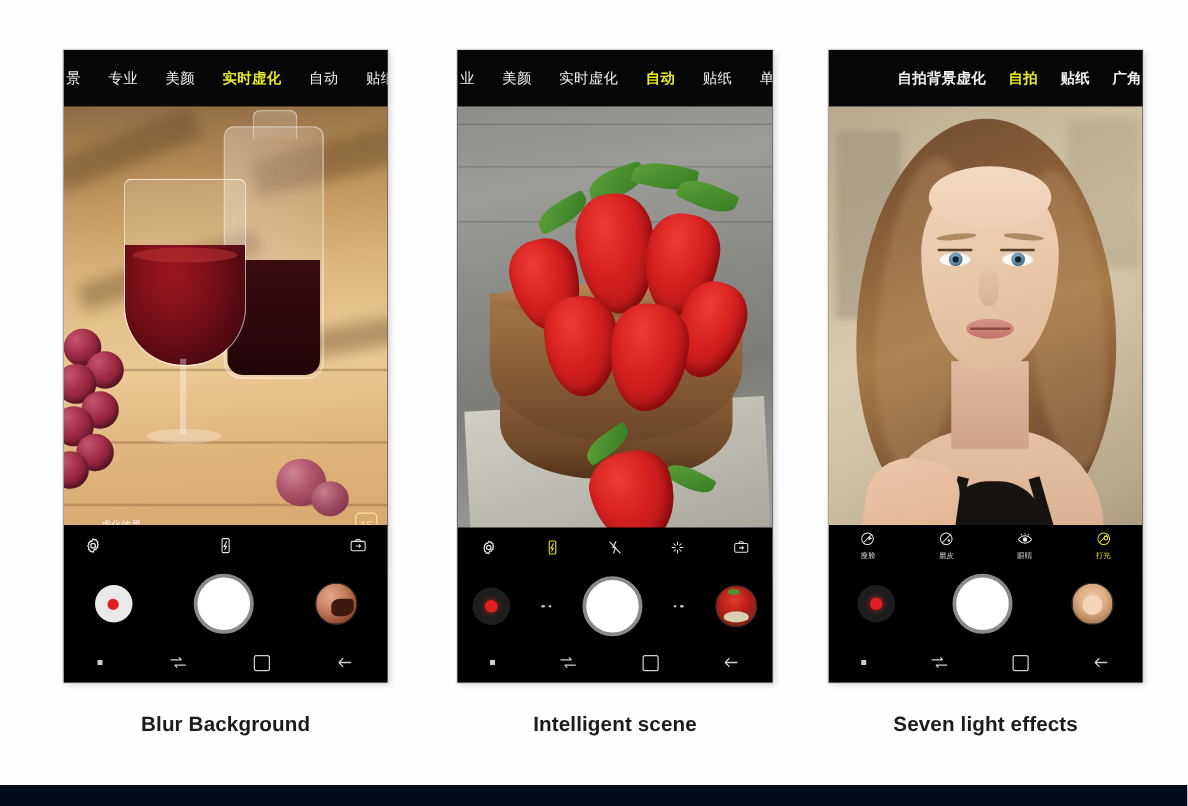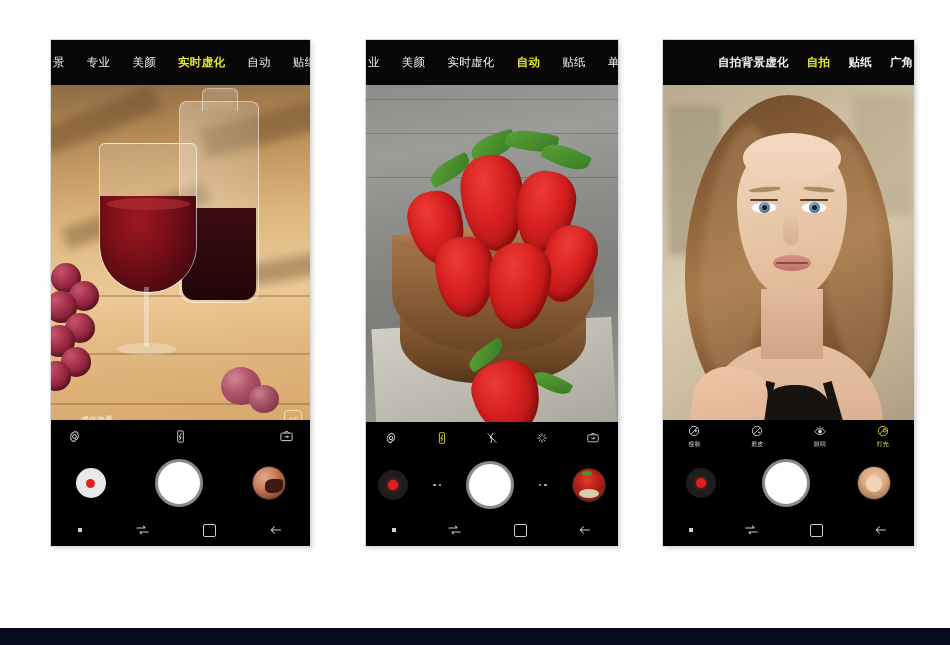--- a/index.html
+++ b/index.html
@@ -616,15 +616,18 @@
           </div>
         <div class="nb">
           <svg width="14" height="12" viewBox="0 0 20 16" fill="none" stroke="currentColor" stroke-width="1.5">
             <path d="M17 8H3M3 8l5-5M3 8l5 5"></path>
           </svg>
         </div>
       </div>
     </div>
   </div>
 
+  <div class="caption c1">Blur Background</div>
+  <div class="caption c2">Intelligent scene</div>
+  <div class="caption c3">Seven light effects</div>
 
   <div class="bottombar"></div>
 </div>
 
 </body></html>

